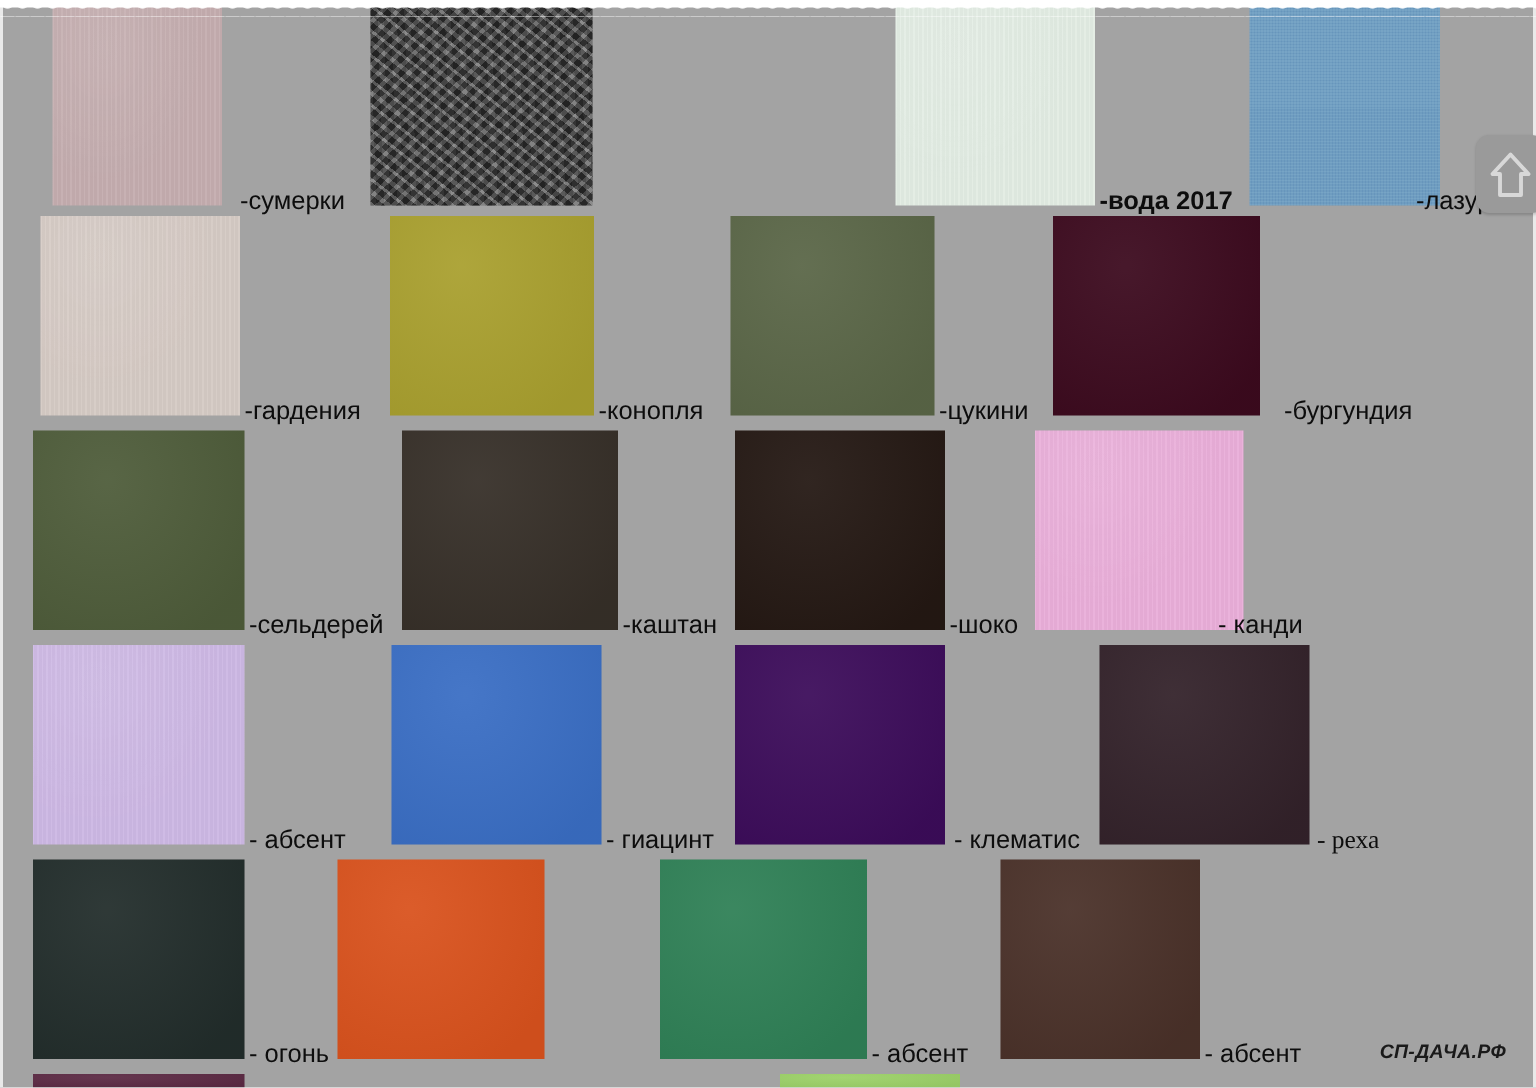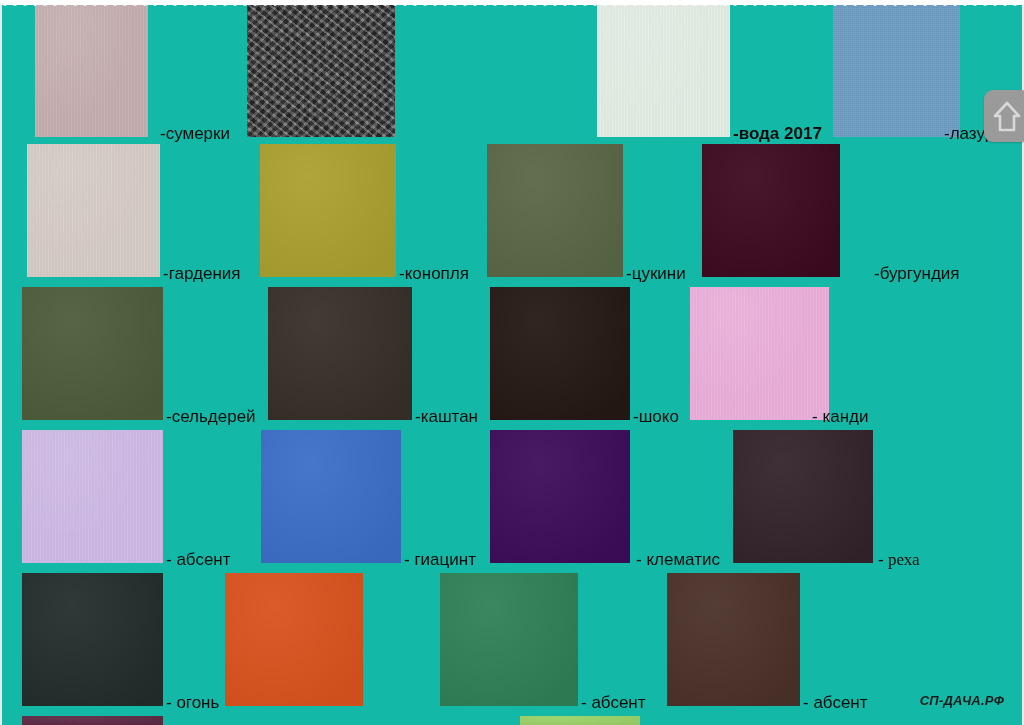--- a/index.html
+++ b/index.html
@@ -5,21 +5,21 @@
 <style>
   html,body{margin:0;padding:0;}
   body{
     width:1024px;height:725px;overflow:hidden;position:relative;
     background:#ffffff;
     font-family:"Liberation Sans","DejaVu Sans",sans-serif;
     -webkit-font-smoothing:antialiased;
   }
 
   
-  #page{position:absolute;inset:0;background:#14b8a6;overflow:hidden;}
+  #page{position:absolute;inset:0;background:#a3a3a3;overflow:hidden;}
 
   
   .page-edge{position:absolute;top:0;bottom:0;width:2px;background:#e9e9e9;}
   .page-edge.left{left:0;}
   .page-edge.right{right:0;}
 
   
   #top-scallop{
     position:absolute;left:0;right:0;top:0;height:11px;z-index:6;
     background:
@@ -154,21 +154,21 @@
           <div class="swatch" style="width: 136px; height: 133px;">
             <div class="fabric tex-plain" style="background: rgb(90, 102, 71);"></div>
           </div>
         </div>
         <div class="caption" style="left: 626px; top: 120px;">-цукини</div>
         <div class="swatch-cell" style="left: 702px; width: 138px;">
           <div class="swatch" style="width: 138px; height: 133px;">
             <div class="fabric tex-plain" style="background: rgb(60, 10, 30);"></div>
           </div>
         </div>
-        <div class="caption" style="left: 874px; top: 120px;">-бургундия</div>
+        <div class="caption" style="left: 856px; top: 120px;">-бургундия</div>
       </div>
       <div class="swatch-row" style="top: 287px; height: 133px;">
         <div class="swatch-cell" style="left: 22px; width: 141px;">
           <div class="swatch" style="width: 141px; height: 133px;">
             <div class="fabric tex-plain" style="background: rgb(78, 92, 58);"></div>
           </div>
         </div>
         <div class="caption" style="left: 166px; top: 120px;">-сельдерей</div>
         <div class="swatch-cell" style="left: 268px; width: 144px;">
           <div class="swatch" style="width: 144px; height: 133px;">

